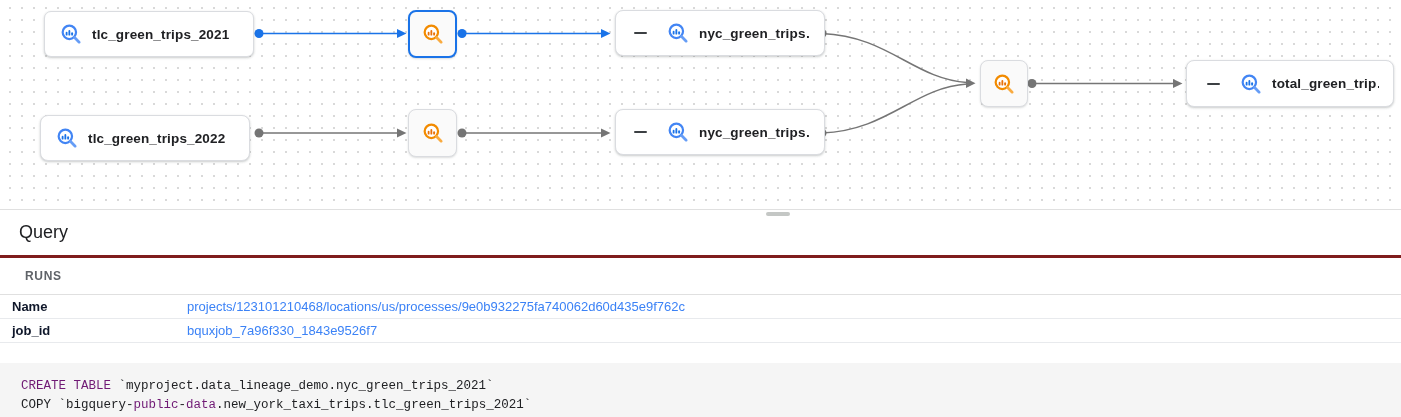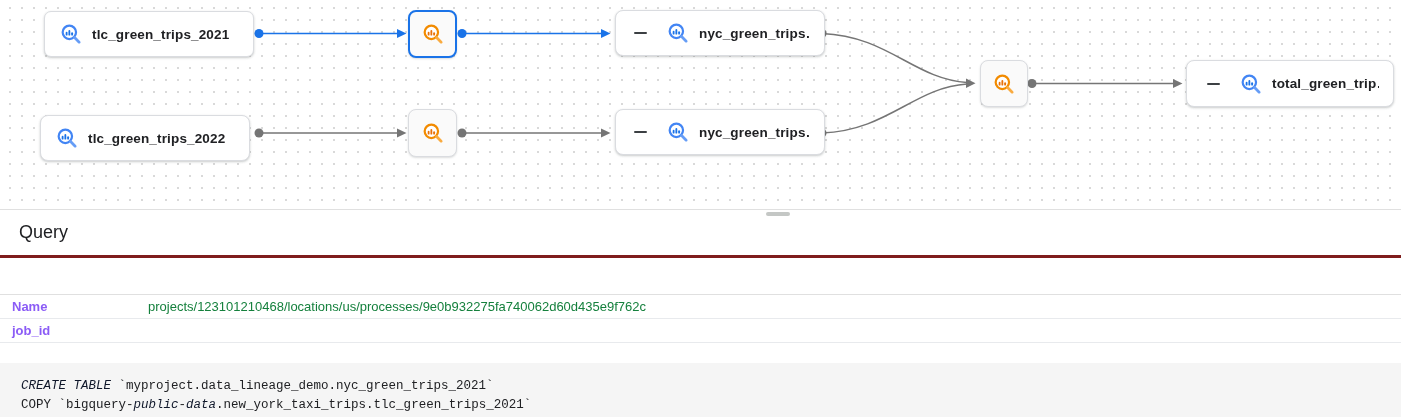--- a/index.html
+++ b/index.html
@@ -62,30 +62,30 @@
   .tab-runs { padding:0 25px 0 25px; }
   .tab.active { color:#1a73e8; }
   .tab.active::after {
     content:""; position:absolute; left:0; right:0; bottom:-1px;
     height:3px; background:#1a73e8;
   }
   .kv-row {
     display:flex; height:24px; align-items:center;
     border-bottom:1px solid #e8eaed; font-size:13px;
   }
-  .kv-label { width:148px; padding-left:12px; font-weight:700; color:#8b5cf6; flex:none; }
-  .kv-value { color:#15803d; white-space:nowrap; }
+  .kv-label { width:148px; padding-left:12px; font-weight:700; color:#0f172a; flex:none; }
+  .kv-value { color:#3b82f6; white-space:nowrap;margin-left:39px; }
   
   .sql {
     margin-top:20px; background:#f5f5f5; padding:14px 0 16px 21px;
     font-family:"Liberation Mono","DejaVu Sans Mono",monospace;
     font-size:12.5px; line-height:19px; color:#202124; white-space:pre;
     min-height:52px;
   }
-  .kw { color:#0f172a;font-style:italic; }
+  .kw { color:#701a75; }
 </style>
 </head>
 <body>
 
 <div class="graph">
 
   <svg class="edges" width="1401" height="210">
 
     <g stroke="#1a73e8" fill="#1a73e8">
       <circle cx="259" cy="33.5" r="4.5" stroke="none"></circle>
@@ -220,27 +220,29 @@
 </div>
 
 <div class="resize-handle"></div>
 
 <div>
   <div class="panel-head">
     <span class="panel-title">Query</span>
   </div>
 
   <div class="tabs">
+    <div class="tab tab-runs">RUNS</div>
   </div>
 
   <div>
     <div class="kv-row">
       <span class="kv-label">Name</span>
       <span class="kv-value">projects/123101210468/locations/us/processes/9e0b932275fa740062d60d435e9f762c</span>
     </div>
     <div class="kv-row">
       <span class="kv-label">job_id</span>
+      <span class="kv-value">bquxjob_7a96f330_1843e9526f7</span>
     </div>
   </div>
 
   <div class="sql"><span class="kw">CREATE TABLE</span><span> `myproject.data_lineage_demo.nyc_green_trips_2021`</span>
 <span>COPY `bigquery</span><span>-</span><span class="kw">public</span><span>-</span><span class="kw">data</span><span>.new_york_taxi_trips.tlc_green_trips_2021`</span></div>
 </div>
 
 </body></html>

